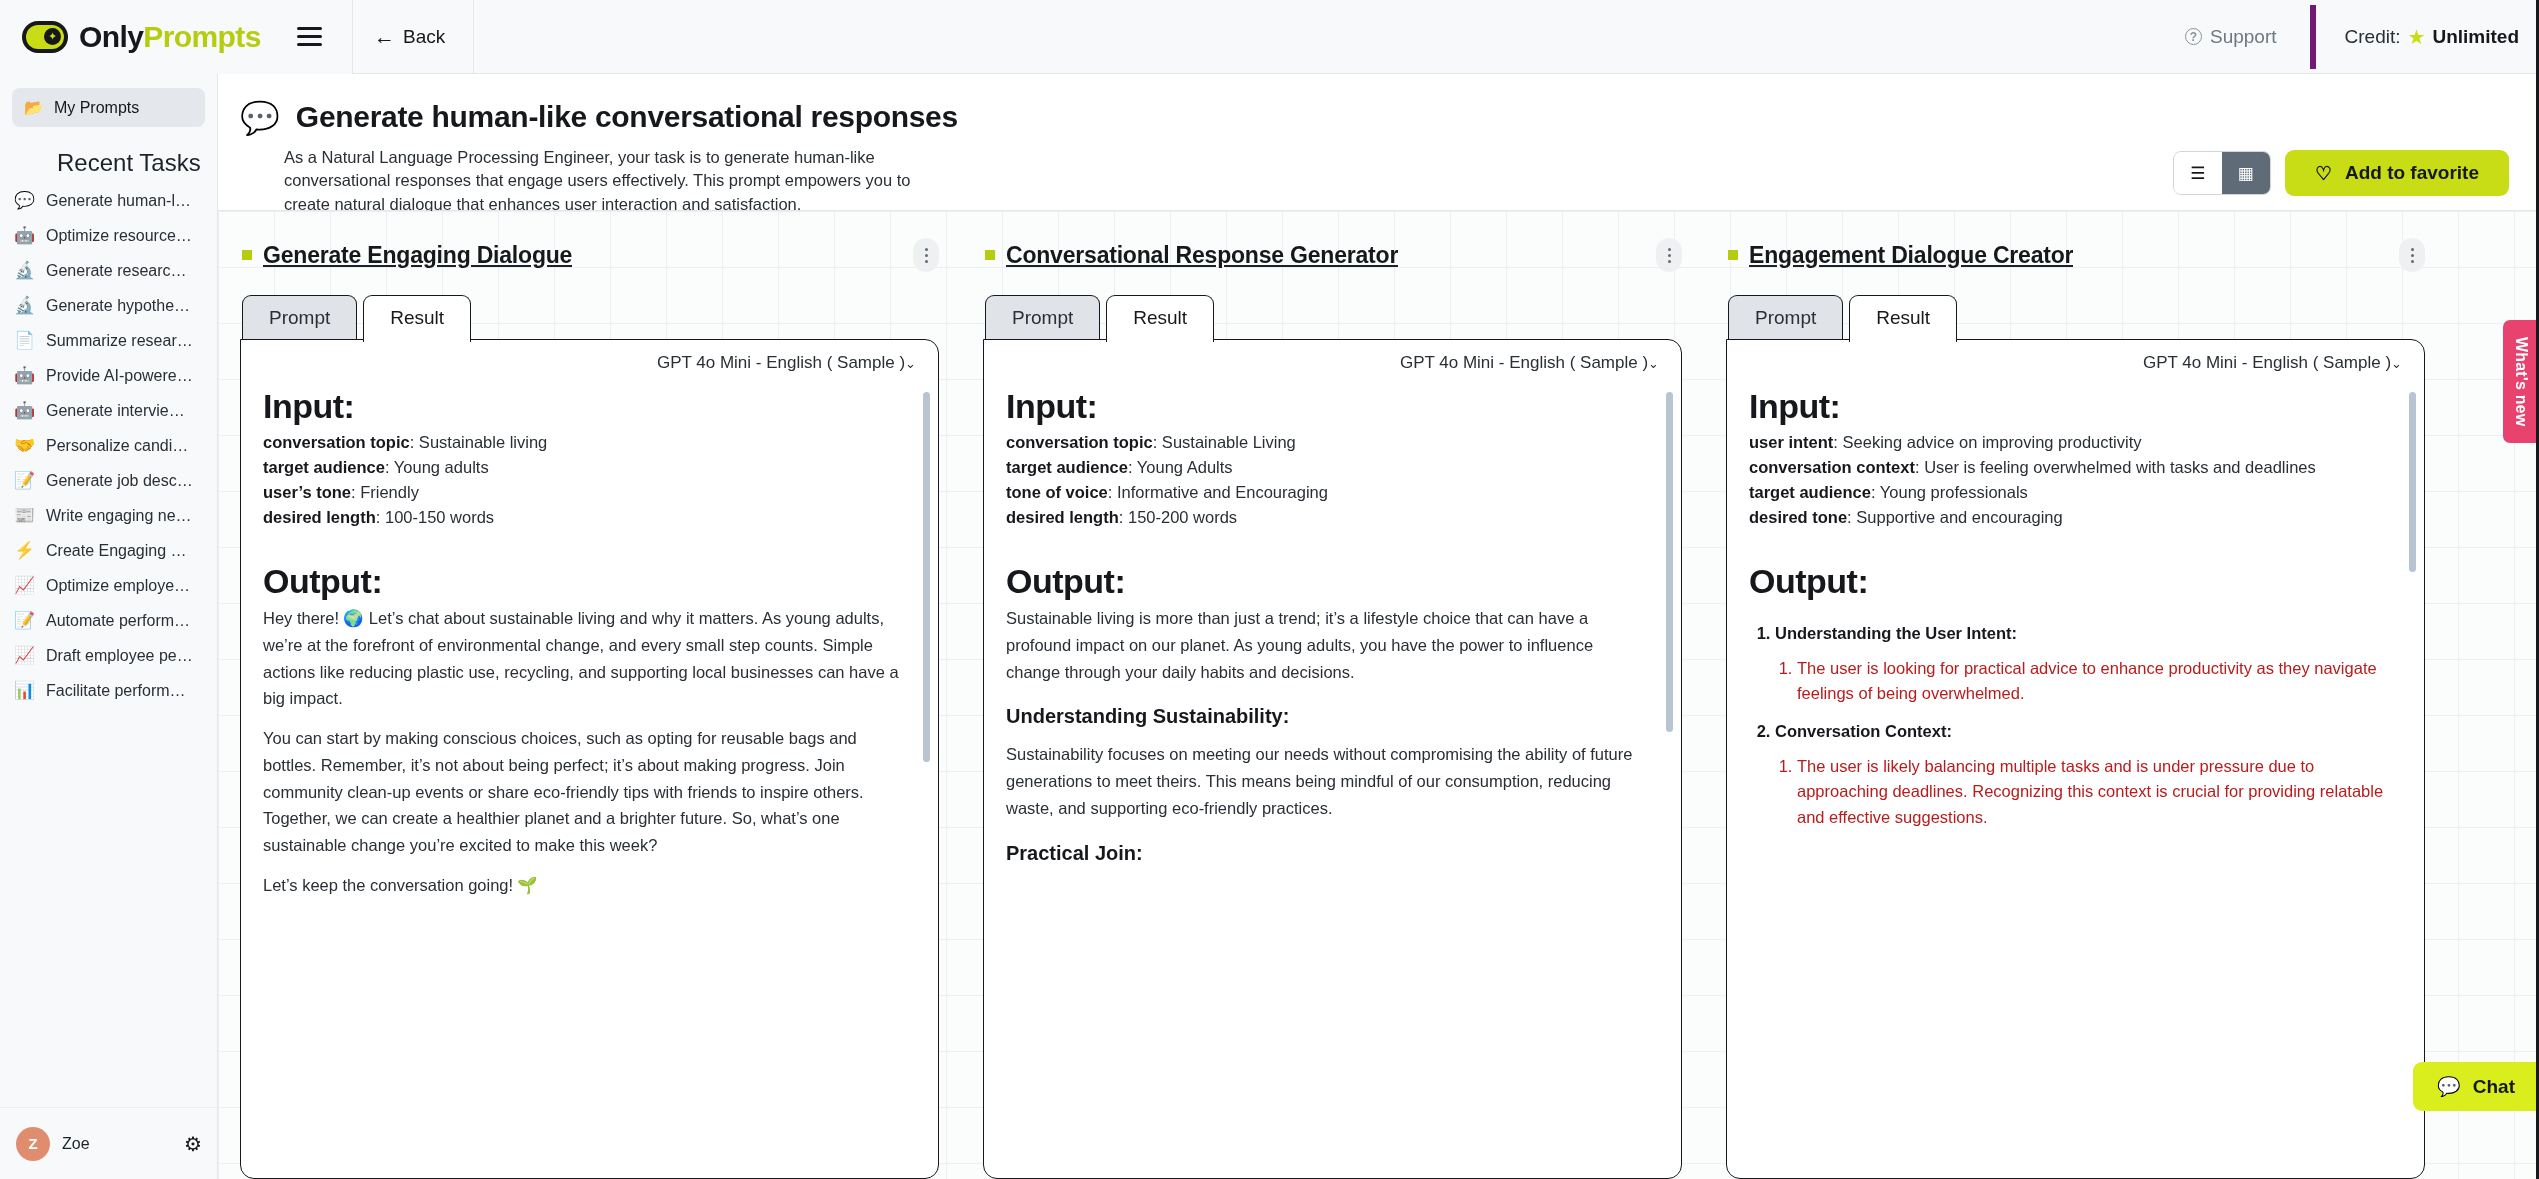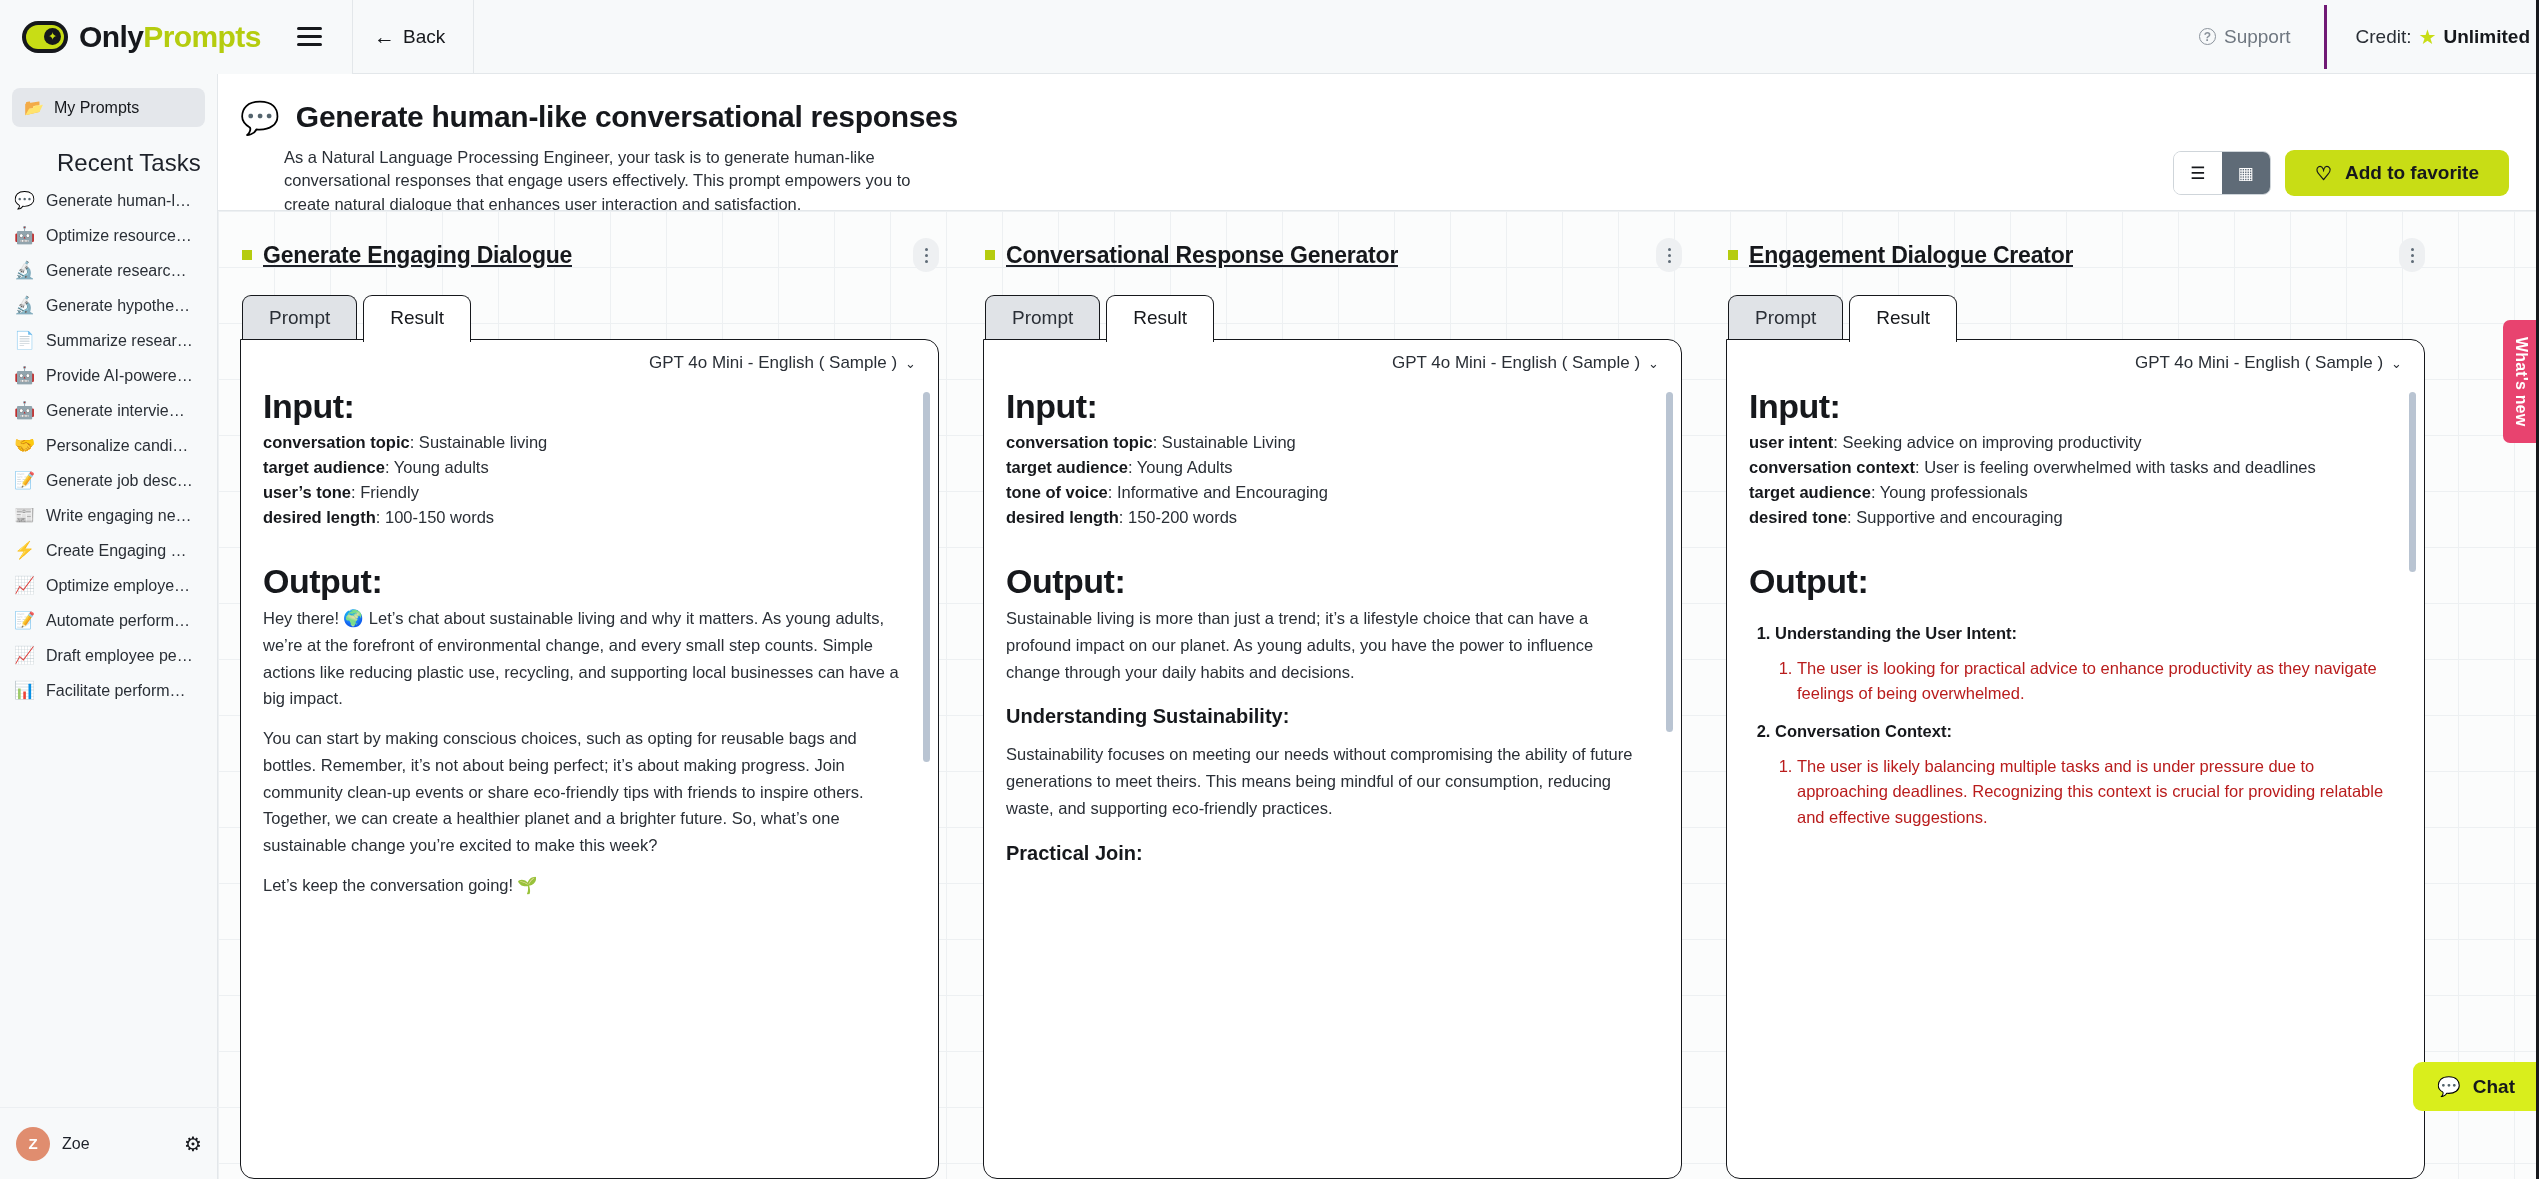--- a/index.html
+++ b/index.html
@@ -78,22 +78,22 @@
     cursor: pointer;
   }
   .q-icon {
     width: 17px; height: 17px; border-radius: 50%;
     border: 1.6px solid #8b939c;
     display: inline-flex; align-items: center; justify-content: center;
     font-size: 12px; color: #8b939c; font-weight: bold;
   }
   .credit-zone {
     height: 64px; display: flex; align-items: center; gap: 7px;
-    border-left: 3px solid #701a75;
-    padding-left: 29px; padding-right: 9px;
+    border-left: 6px solid #701a75;
+    padding-left: 29px; padding-right: 20px;
     font-size: 19px;
   }
   .credit-label { color: #2a2f36; }
   .credit-star { color: #c8dd15; font-size: 20px; }
   .credit-value { font-weight: bold; color: #16181c; }
 
   
   .sidebar {
     position: absolute; top: 74px; left: 0;
     width: 218px; height: 1105px;
@@ -268,21 +268,21 @@
   .card {
     border: 1.7px solid #16181c;
     border-radius: 0 14px 14px 14px;
     background: #ffffff;
     height: 840px;
     margin-top: -1px;
     position: relative;
     overflow: hidden;
   }
   .card-model {
-    display: flex; justify-content: flex-end; align-items: center; gap: 8px;
+    display: flex; justify-content: flex-end; align-items: center; 
     padding: 13px 22px 0 0;
     font-size: 17px; color: #2a2f36;
     cursor: pointer;
   }
   .chev { font-size: 13px; }
   .card-body {
     padding: 6px 30px 10px 22px;
     overflow: hidden;
     height: 780px;
     position: relative;

